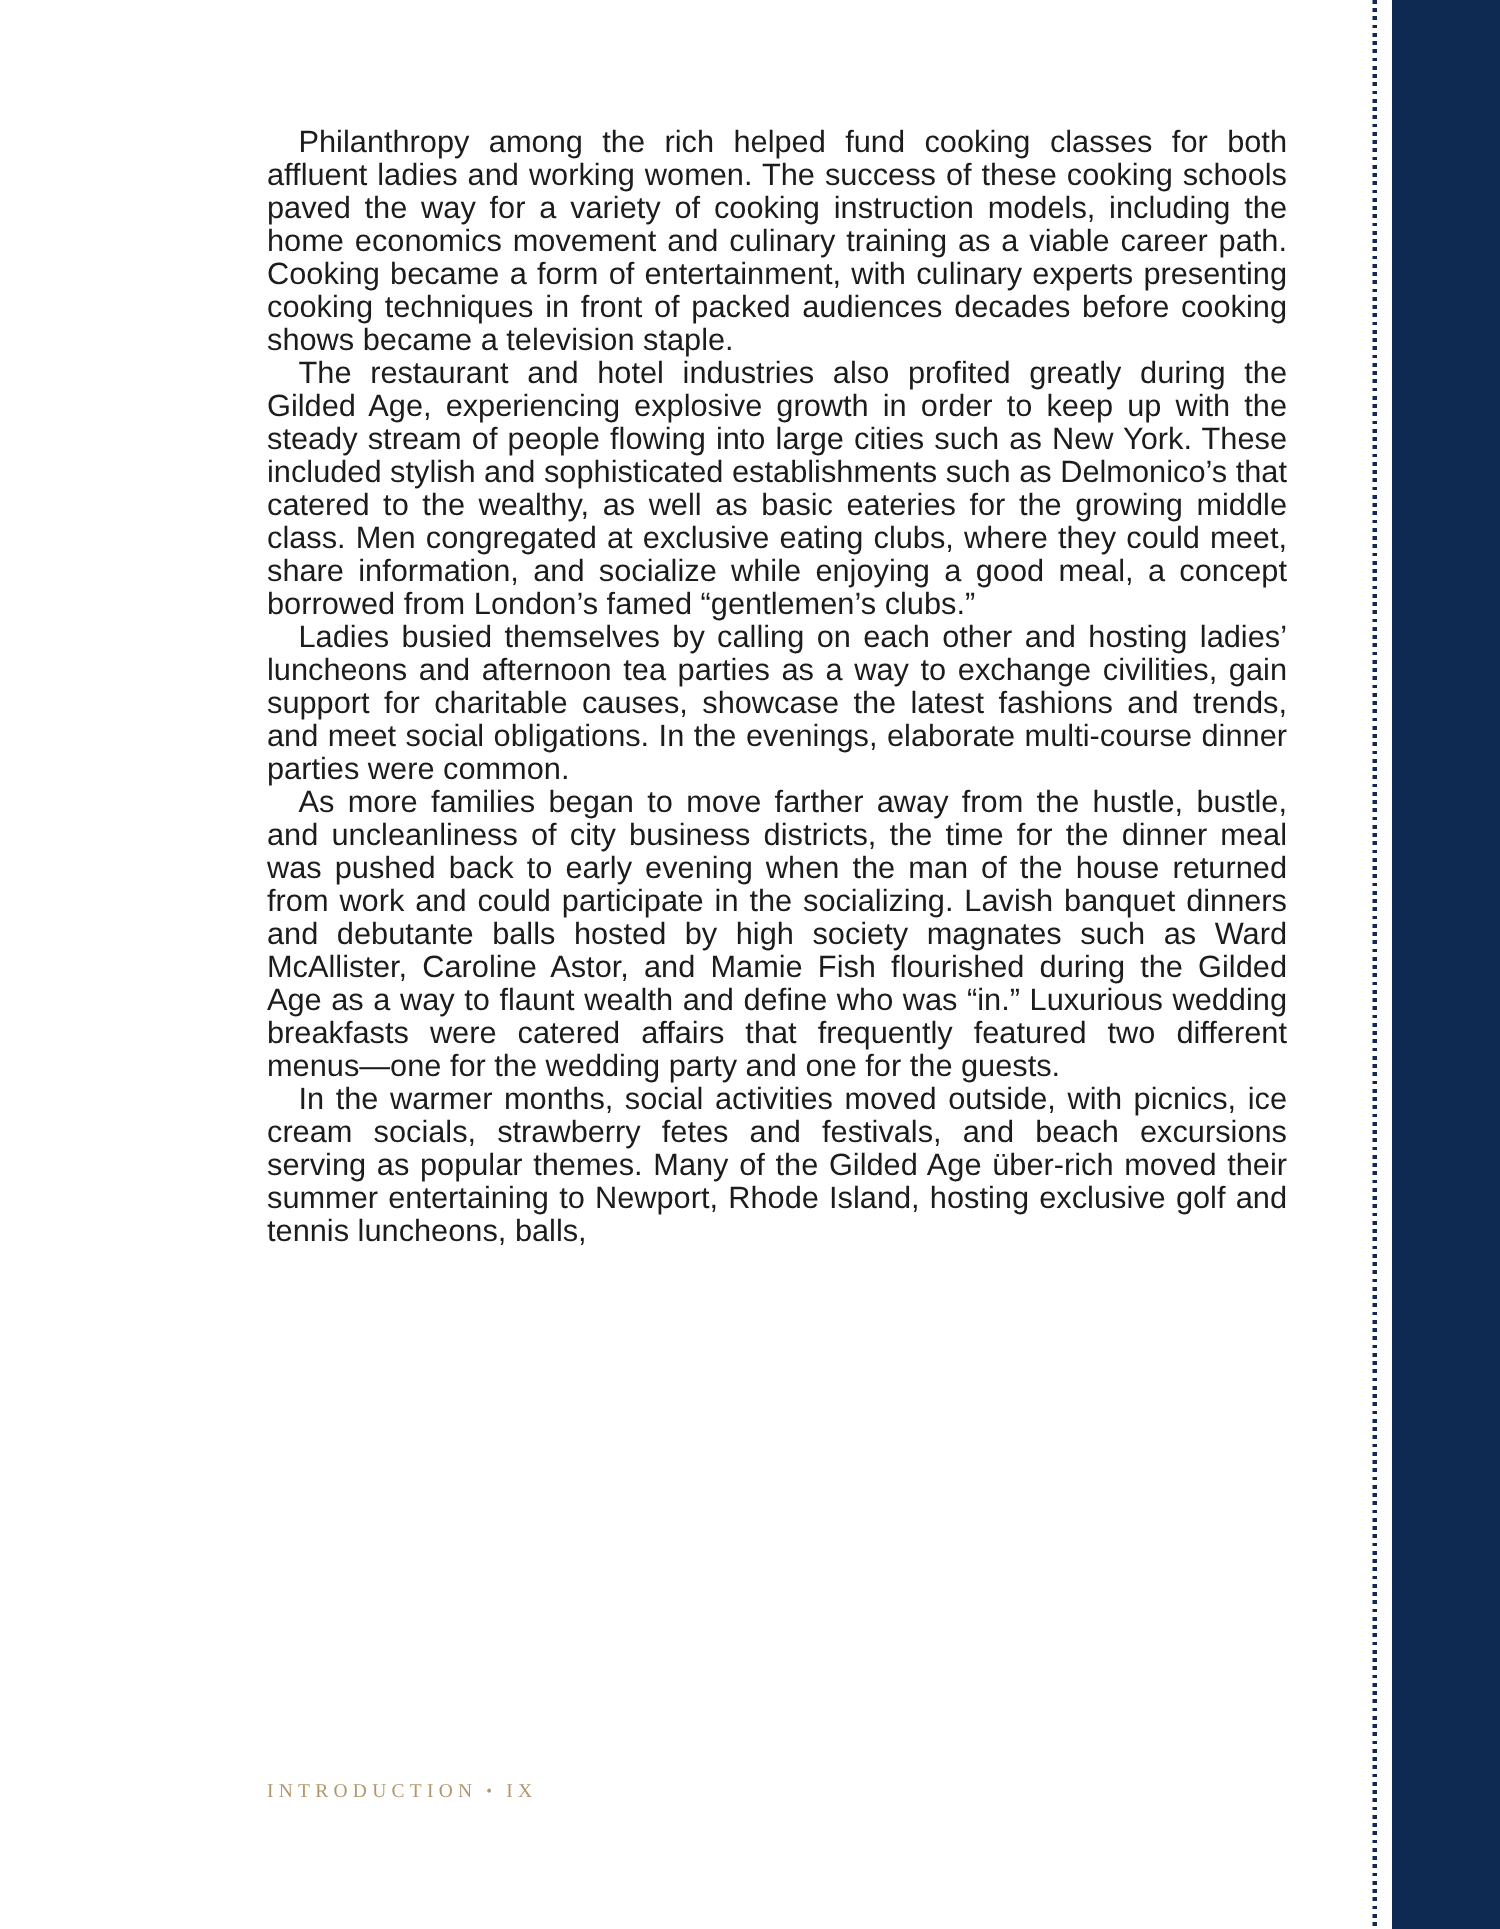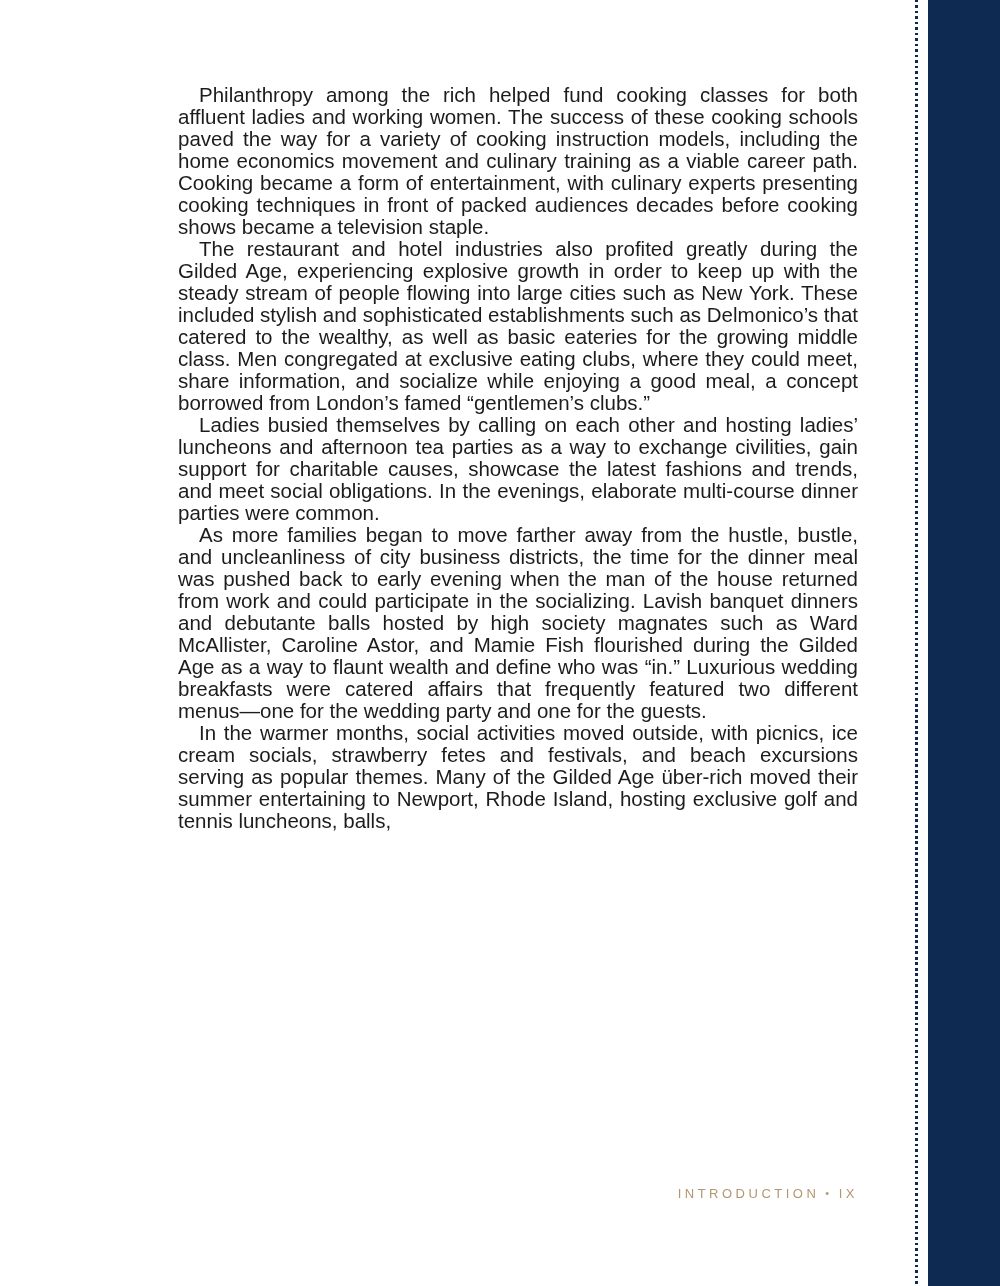--- a/index.html
+++ b/index.html
@@ -32,22 +32,22 @@
   .text-block p {
     margin: 0;
     padding: 0;
     text-indent: 21px;
   }
   .running-footer {
     position: absolute;
     top: 1186px;
     left: 178px;
     width: 680px;
-    text-align: right;
-    font-family: Liberation Sans, sans-serif;
+    text-align: left;
+    font-family: Liberation Serif, serif;
     font-size: 13px;
     letter-spacing: 3.5px;
     color: var(--footer_gold, #b2976e);
     white-space: nowrap;
   }
   .running-footer .sep {
     display: inline-block;
     margin: 0 6px;
     font-size: 11px;
     vertical-align: 1px;

